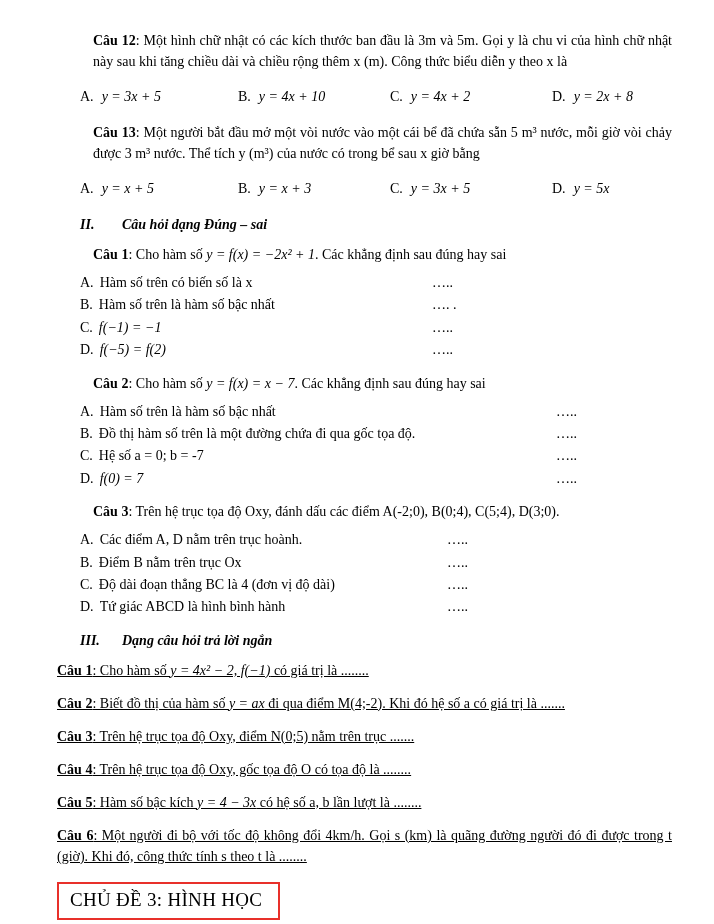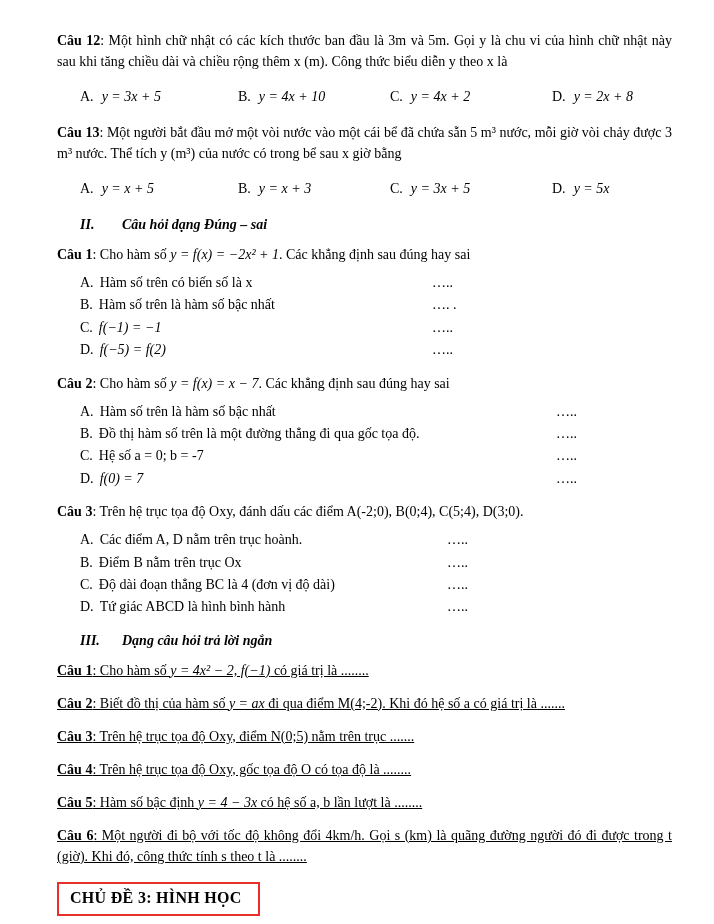--- a/index.html
+++ b/index.html
@@ -1,35 +1,35 @@
 <!DOCTYPE html>
 <html><head>
 <meta charset="utf-8">
 <style>
   * { margin:0; padding:0; box-sizing:border-box; }
   html, body { width:714px; height:924px; background:#ffffff; overflow:hidden; }
   body { font-family:"Liberation Serif","DejaVu Serif",serif; font-size:14px; color:#000; }
   .page { padding:30px 42px 0 57px; }
-  .qtext { text-align:justify; line-height:1.5; margin-bottom:7px; }
+  .qtext { text-align:justify; line-height:1.5; margin-bottom:7px;margin-left:36px; }
   .qlabel { font-weight:bold; }
   .math { font-style:italic; }
   .options { display:grid; grid-template-columns:158px 152px 162px 1fr; margin:14px 0 15px 23px; line-height:1.5; }
   .opt-prefix { padding-right:8px; }
   .section-head { margin:0 0 9px 23px; font-weight:bold; font-style:italic; line-height:1.5; }
   .section-head .numeral { display:inline-block; width:42px; }
   .stmts { margin:0 0 11px 23px; }
   .stmt { display:flex; line-height:1.6; }
   .stmt-main { display:inline-block; }
   .tf1 .stmt-main { width:352px; }
   .tf2 .stmt-main { width:476px; }
   .tf3 .stmt-main { width:367px; }
   .stmt-prefix { padding-right:6px; }
   .short-q { line-height:1.5; margin-bottom:12px; text-align:justify;text-decoration:underline; }
   .footer-box { display:inline-block; border:2px solid #e8302a; padding:5px 16px 7px 11px; margin-top:3px; }
-  .footer-title { font-weight:bold; font-size:16px; letter-spacing:0.3px; }
+  .footer-title { font-weight:normal; font-size:19px; letter-spacing:0.3px; }
 </style>
 </head>
 <body>
 
 <div class="page">
 
   
   <section>
     <p class="qtext"><b class="qlabel">Câu 12</b><span>: Một hình chữ nhật có các kích thước ban đầu là 3m và 5m. Gọi y là chu vi của hình chữ nhật này sau khi tăng chiều dài và chiều rộng thêm x (m). Công thức biểu diễn y theo x là</span></p>
     <div class="options">
@@ -79,21 +79,21 @@
 
   
   <section>
     <p class="qtext"><b class="qlabel">Câu 2</b><span>: Cho hàm số </span><i class="math">y = f(x) = x − 7</i><span>. Các khẳng định sau đúng hay sai</span></p>
     <div class="stmts tf2">
       <div class="stmt">
           <span class="stmt-main"><span class="stmt-prefix">A.</span><span>Hàm số trên là hàm số bậc nhất</span></span>
           <span class="dots">…..</span>
         </div>
       <div class="stmt">
-          <span class="stmt-main"><span class="stmt-prefix">B.</span><span>Đồ thị hàm số trên là một đường thẳng đi qua gốc tọa độ.</span></span>
+          <span class="stmt-main"><span class="stmt-prefix">B.</span><span>Đồ thị hàm số trên là một đường chứa đi qua gốc tọa độ.</span></span>
           <span class="dots">…..</span>
         </div>
       <div class="stmt">
           <span class="stmt-main"><span class="stmt-prefix">C.</span><span>Hệ số a = 0; b = -7</span></span>
           <span class="dots">…..</span>
         </div>
       <div class="stmt">
           <span class="stmt-main"><span class="stmt-prefix">D.</span><span class="math">f(0) = 7</span></span>
           <span class="dots">…..</span>
         </div>
@@ -128,21 +128,21 @@
 
   
   <p class="short-q"><b class="qlabel">Câu 1</b><span>: Cho hàm số </span><i class="math">y = 4x² − 2,  f(−1)</i><span> có giá trị là ........</span></p>
 
   <p class="short-q"><b class="qlabel">Câu 2</b><span>: Biết đồ thị của hàm số </span><i class="math">y = ax</i><span> đi qua điểm M(4;-2). Khi đó hệ số a có giá trị là .......</span></p>
 
   <p class="short-q"><b class="qlabel">Câu 3</b><span>: Trên hệ trục tọa độ Oxy, điểm N(0;5) nằm trên trục .......</span></p>
 
   <p class="short-q"><b class="qlabel">Câu 4</b><span>: Trên hệ trục tọa độ Oxy, gốc tọa độ O có tọa độ là ........</span></p>
 
-  <p class="short-q"><b class="qlabel">Câu 5</b><span>: Hàm số bậc định </span><i class="math">y = 4 − 3x</i><span> có hệ số a, b lần lượt là ........</span></p>
+  <p class="short-q"><b class="qlabel">Câu 5</b><span>: Hàm số bậc kích </span><i class="math">y = 4 − 3x</i><span> có hệ số a, b lần lượt là ........</span></p>
 
   <p class="short-q"><b class="qlabel">Câu 6</b><span>: Một người đi bộ với tốc độ không đổi 4km/h. Gọi s (km) là quãng đường người đó đi được trong t (giờ). Khi đó, công thức tính s theo t là ........</span></p>
 
   
   <div class="footer-box">
     <span class="footer-title">CHỦ ĐỀ 3: HÌNH HỌC</span>
   </div>
 
 </div>
 

